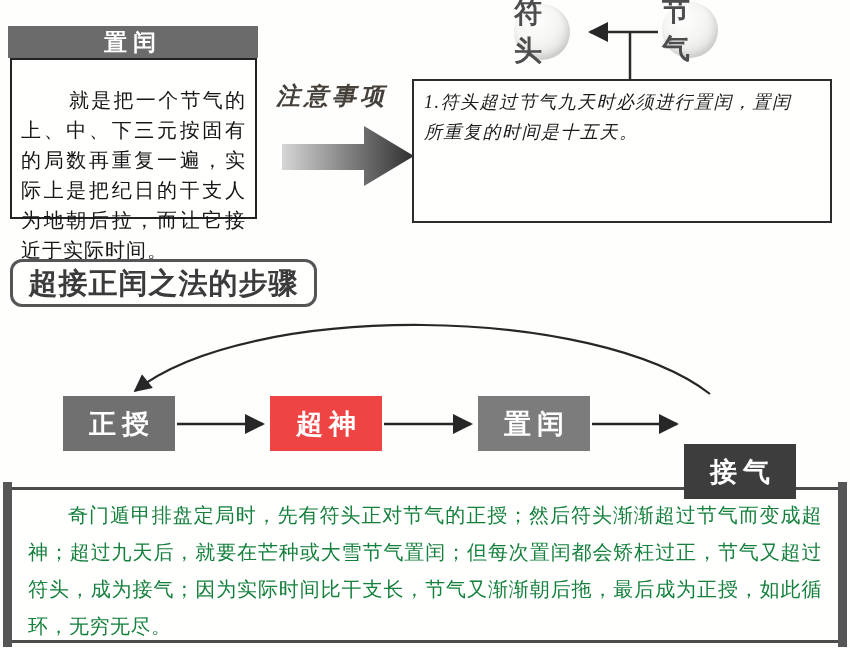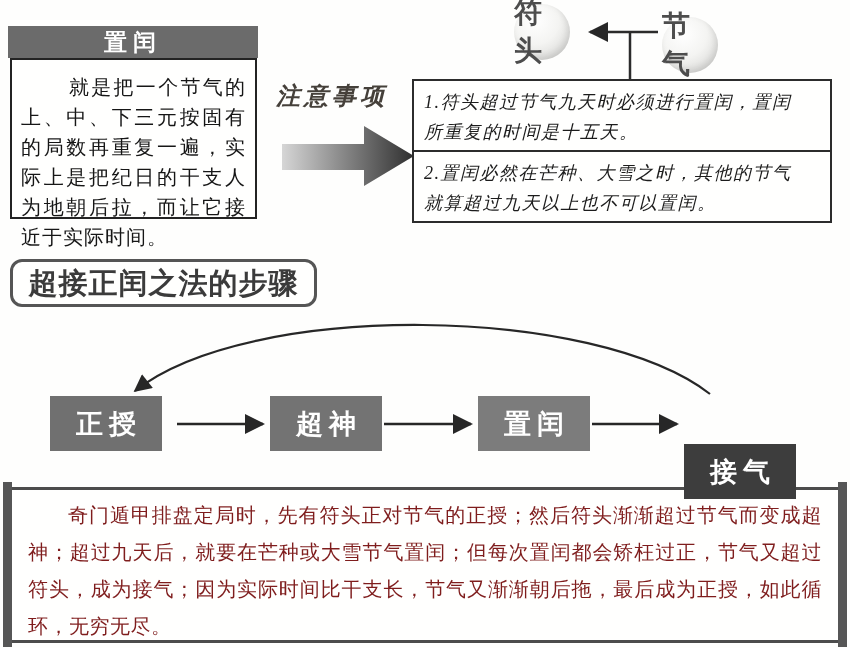--- a/index.html
+++ b/index.html
@@ -14,21 +14,21 @@
   .def-header{
     left:8px;top:26px;width:250px;height:32px;
     background:#6b6b6b;color:#ffffff;
     font-weight:bold;font-size:23px;line-height:32px;
     text-align:center;letter-spacing:6px;
     font-family:"Liberation Sans", sans-serif;
   }
   .def-body{
     left:10px;top:58px;width:247px;height:161px;
     border:2px solid #232323;background:#fffffe;
-    padding:12px 9px 0 9px;
+    padding:25px 9px 0 9px;
     font-family:"Liberation Serif", serif;
     font-size:20px;line-height:30px;letter-spacing:1px;
     color:#161616;text-align:justify;text-indent:2.4em;
   }
 
   
   .notice{
     left:276px;top:80px;width:130px;
     font-family:"Liberation Serif", serif;
     font-weight:bold;font-style:italic;
@@ -39,21 +39,21 @@
   
   .sphere{
     width:56px;height:56px;border-radius:50%;
     background:radial-gradient(circle at 38% 30%, #ffffff 0%, #f4f4f2 45%, #dddddb 78%, #c9c9c7 100%);
     box-shadow:inset -2px -3px 6px rgba(0,0,0,0.10);
     display:flex;align-items:center;justify-content:center;
     font-weight:bold;font-size:28px;color:#4d4d4d;letter-spacing:2px;
     font-family:"Liberation Sans", sans-serif;
   }
   .sphere-futou{left:514px;top:4px;}
-  .sphere-jieqi{left:662px;top:17px;}
+  .sphere-jieqi{left:662px;top:2px;}
 
   
   .rules-box{
     left:412px;top:79px;width:420px;height:144px;
     border:2px solid #2c2c2c;background:#fffffe;
     display:flex;flex-direction:column;
   }
   .rule-cell{
     flex:1;padding:6px 26px 2px 10px;box-sizing:border-box;
     font-family:"Liberation Serif", serif;font-style:italic;
@@ -75,39 +75,39 @@
   .flow-node{
     top:396px;height:55px;width:112px;
     color:#ffffff;font-weight:bold;font-size:27px;
     display:flex;align-items:center;justify-content:center;
     letter-spacing:6px;text-indent:6px;
     font-family:"Liberation Sans", sans-serif;
     z-index:2;
   }
   .node-light{background:#707070;}
   .node-dark{background:#383838;}
-  .flow-node.n0{left:50px;text-align:right;}
-  .flow-node.n1{left:270px;background:#737373;}
+  .flow-node.n0{left:63px;text-align:right;}
+  .flow-node.n1{left:270px;background:#ef4444;}
   .flow-node.n2{left:478px;background:#7c7c7c;}
   .flow-node.n3{left:684px;background:#3d3d3d;margin-top:48px;}
 
   .connector-svg{left:0;top:0;z-index:1;pointer-events:none;}
 
   
   .summary-bar{width:9px;top:482px;height:165px;background:#565656;}
   .summary-bar.left{left:3px;}
   .summary-bar.right{left:838px;}
   .summary-box{
     left:12px;top:487px;width:826px;height:156px;
     border-top:3px solid #4c4c4c;border-bottom:3px solid #4c4c4c;
     background:#fffffe;
     padding:7px 16px 0 16px;
     font-family:"Liberation Serif", serif;
     font-size:20px;line-height:37px;letter-spacing:0.5px;
-    color:#7f1d1d;text-align:justify;text-indent:2em;
+    color:#15803d;text-align:justify;text-indent:2em;
   }
 </style>
 </head>
 <body>
 
 <div class="abs def-header">置闰</div>
 <div class="abs def-body">就是把一个节气的上、中、下三元按固有的局数再重复一遍，实际上是把纪日的干支人为地朝后拉，而让它接近于实际时间。</div>
 
 <div class="abs notice">注意事项</div>
 
@@ -120,21 +120,20 @@
     </linearGradient>
   </defs>
   <polygon points="4,26 86,26 86,8 136,38 86,68 86,52 4,52" fill="url(#gradArrow)"></polygon>
 </svg>
 
 <div class="abs sphere sphere-futou">符头</div>
 <div class="abs sphere sphere-jieqi">节气</div>
 
 <div class="abs rules-box">
   <div class="rule-cell">1.符头超过节气九天时必须进行置闰，置闰所重复的时间是十五天。</div>
-  <div class="rule-cell">2.置闰必然在芒种、大雪之时，其他的节气就算超过九天以上也不可以置闰。</div>
 </div>
 
 <div class="abs section-title">超接正闰之法的步骤</div>
 
 <div class="abs flow-node node-light n0">正授</div>
 <div class="abs flow-node node-dark n1">超神</div>
 <div class="abs flow-node node-light n2">置闰</div>
 <div class="abs flow-node node-dark n3">接气</div>
 
 <svg class="abs connector-svg" width="850" height="648" viewBox="0 0 850 648">

